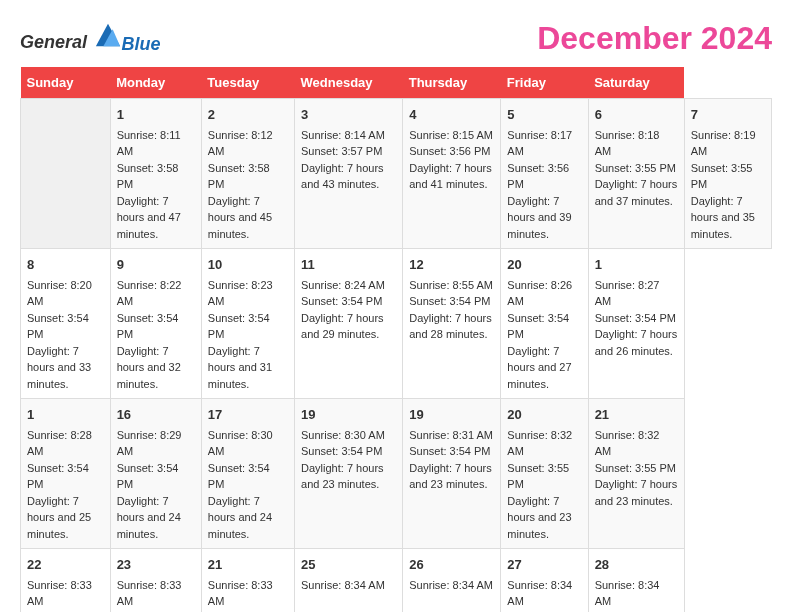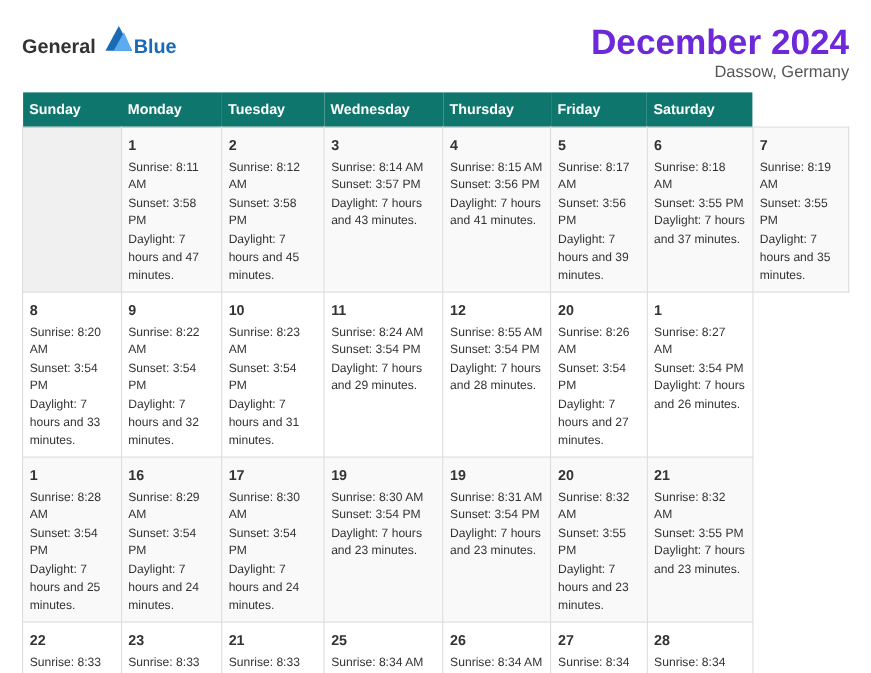--- a/index.html
+++ b/index.html
@@ -11,56 +11,58 @@
       padding: 20px;
     }
     .header {
       display: flex;
       justify-content: space-between;
       align-items: flex-start;
       margin-bottom: 10px;
     }
     .logo {
       display: flex;
-      align-items: flex-end;
+      align-items: flex-start;
+      font-style: italic;
     }
     .logo-text-general {
       font-size: 18px;
       font-weight: bold;
       color: #333;
     }
     .logo-text-blue {
       font-size: 18px;
       font-weight: bold;
       color: #1a6bb5;
+      margin-top: 14px;
     }
     .logo-icon {
       width: 28px;
       height: 28px;
       margin-left: 2px;
     }
     .title-block {
       text-align: right;
     }
     .main-title {
       font-size: 32px;
       font-weight: bold;
-      color: #6d28d9;
+      color: #ec4899;
     }
     .subtitle {
       font-size: 15px;
       color: #555;
     }
     table {
       width: 100%;
       border-collapse: collapse;
       font-size: 11px;
     }
     thead tr th {
-      background-color: #0f766e;
+      background-color: #ef4444;
       color: #fff;
       padding: 8px 6px;
       text-align: left;
       font-size: 13px;
       font-weight: bold;
     }
     tbody tr td {
       border: 1px solid #ddd;
       padding: 6px 6px;
       vertical-align: top;
@@ -94,21 +96,20 @@
       <svg class="logo-icon" viewBox="0 0 30 30" xmlns="http://www.w3.org/2000/svg">
         <polygon points="2,28 15,4 28,28" fill="#1a6bb5"></polygon>
         <polygon points="10,28 20,10 28,28" fill="#5aabf0"></polygon>
       </svg>
     </span>
     <br>
     <span class="logo-text-blue">Blue</span>
   </div>
   <div class="title-block">
     <div class="main-title">December 2024</div>
-    <div class="subtitle">Dassow, Germany</div>
   </div>
 </div>
 
 <table>
   <thead>
     <tr>
     <th>Sunday</th>
         <th>Monday</th>
         <th>Tuesday</th>
         <th>Wednesday</th>

